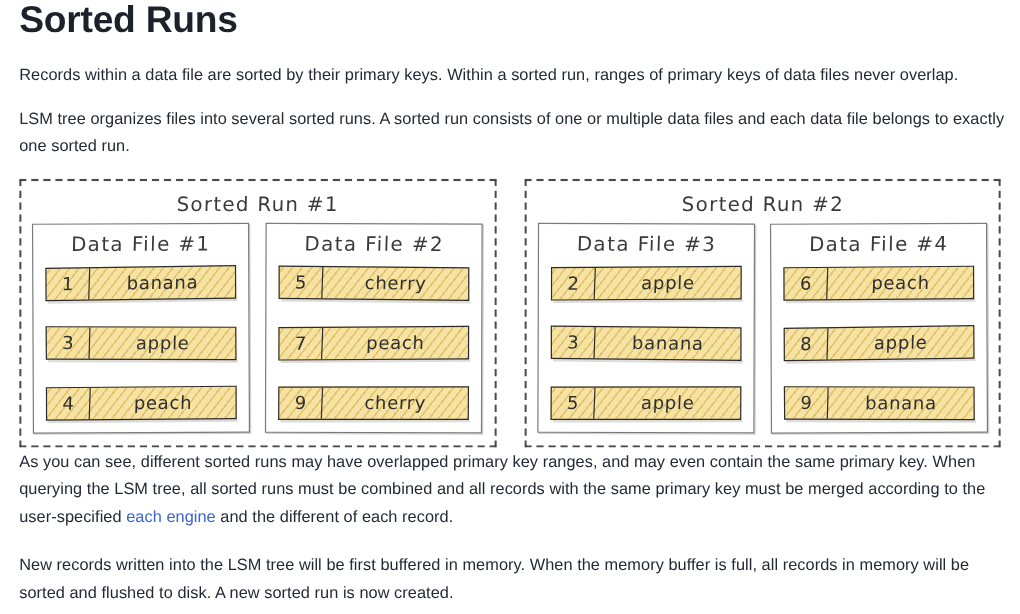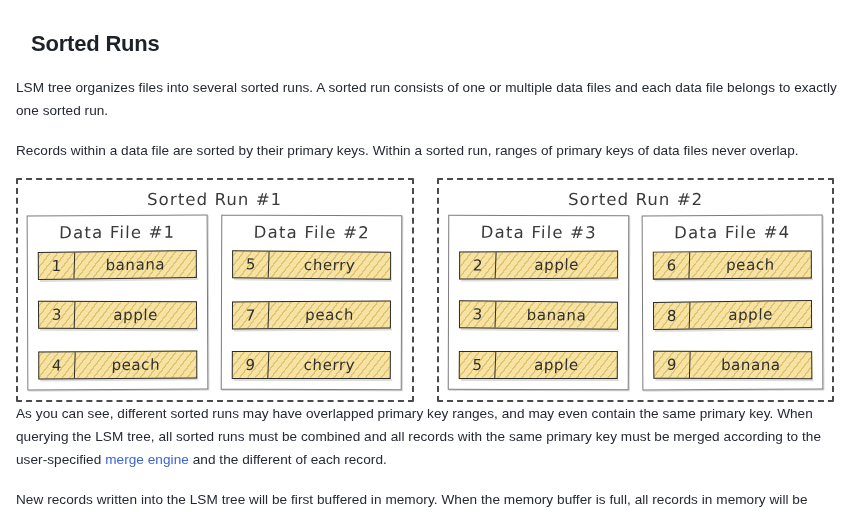--- a/index.html
+++ b/index.html
@@ -17,26 +17,26 @@
 
   .page {
     position: relative;
     width: 850px;
     height: 512px;
     padding: 0 16px;
   }
 
   
   .page-title {
-    font-size: 22px;
+    font-size: 31px;
     font-weight: bold;
     letter-spacing: -0.2px;
     color: #1d2129;
-    margin: 15px;
-    padding-top: 12px;
+    margin: 0;
+    padding-top: 0;
     line-height: 34px;
   }
 
   .para {
     font-size: 13.6px;
     line-height: 23px;
     color: #252933;
     margin: 0;
     letter-spacing: 0.05px;
   }
@@ -187,23 +187,23 @@
     user-select: none;
   }
 </style>
 </head>
 <body>
 
 <div class="page">
 
   <h1 class="page-title">Sorted Runs</h1>
 
+  <p class="para p2">Records within a data file are sorted by their primary keys. Within a sorted run, ranges of primary keys of data files never overlap.</p>
+
   <p class="para p1">LSM tree organizes files into several sorted runs. A sorted run consists of one or multiple data files and each data file belongs to exactly one sorted run.</p>
-
-  <p class="para p2">Records within a data file are sorted by their primary keys. Within a sorted run, ranges of primary keys of data files never overlap.</p>
 
   <div class="diagram">
 
     <div class="sorted-run">
       <div class="run-title">Sorted Run #1</div>
       <div class="files">
 
         <div class="data-file tilt-a">
           <div class="file-title">Data File #1</div>
           <div class="records">
@@ -281,18 +281,18 @@
               <div class="rec-val">banana</div>
             </div>
           </div>
         </div>
 
       </div>
     </div>
 
   </div>
 
-  <p class="para p3"><span>As you can see, different sorted runs may have overlapped primary key ranges, and may even contain the same primary key. When querying the LSM tree, all sorted runs must be combined and all records with the same primary key must be merged according to the user-specified </span><a class="link" href="#">merge engine</a><span> and the different of each record.</span></p>
+  <p class="para p3"><span>As you can see, different sorted runs may have overlapped primary key ranges, and may even contain the same primary key. When querying the LSM tree, all sorted runs must be combined and all records with the same primary key must be merged according to the user-specified </span><a class="link" href="#">each engine</a><span> and the different of each record.</span></p>
 
   <p class="para p4">New records written into the LSM tree will be first buffered in memory. When the memory buffer is full, all records in memory will be sorted and flushed to disk. A new sorted run is now created.</p>
 
 
 </div>
 
 </body></html>

